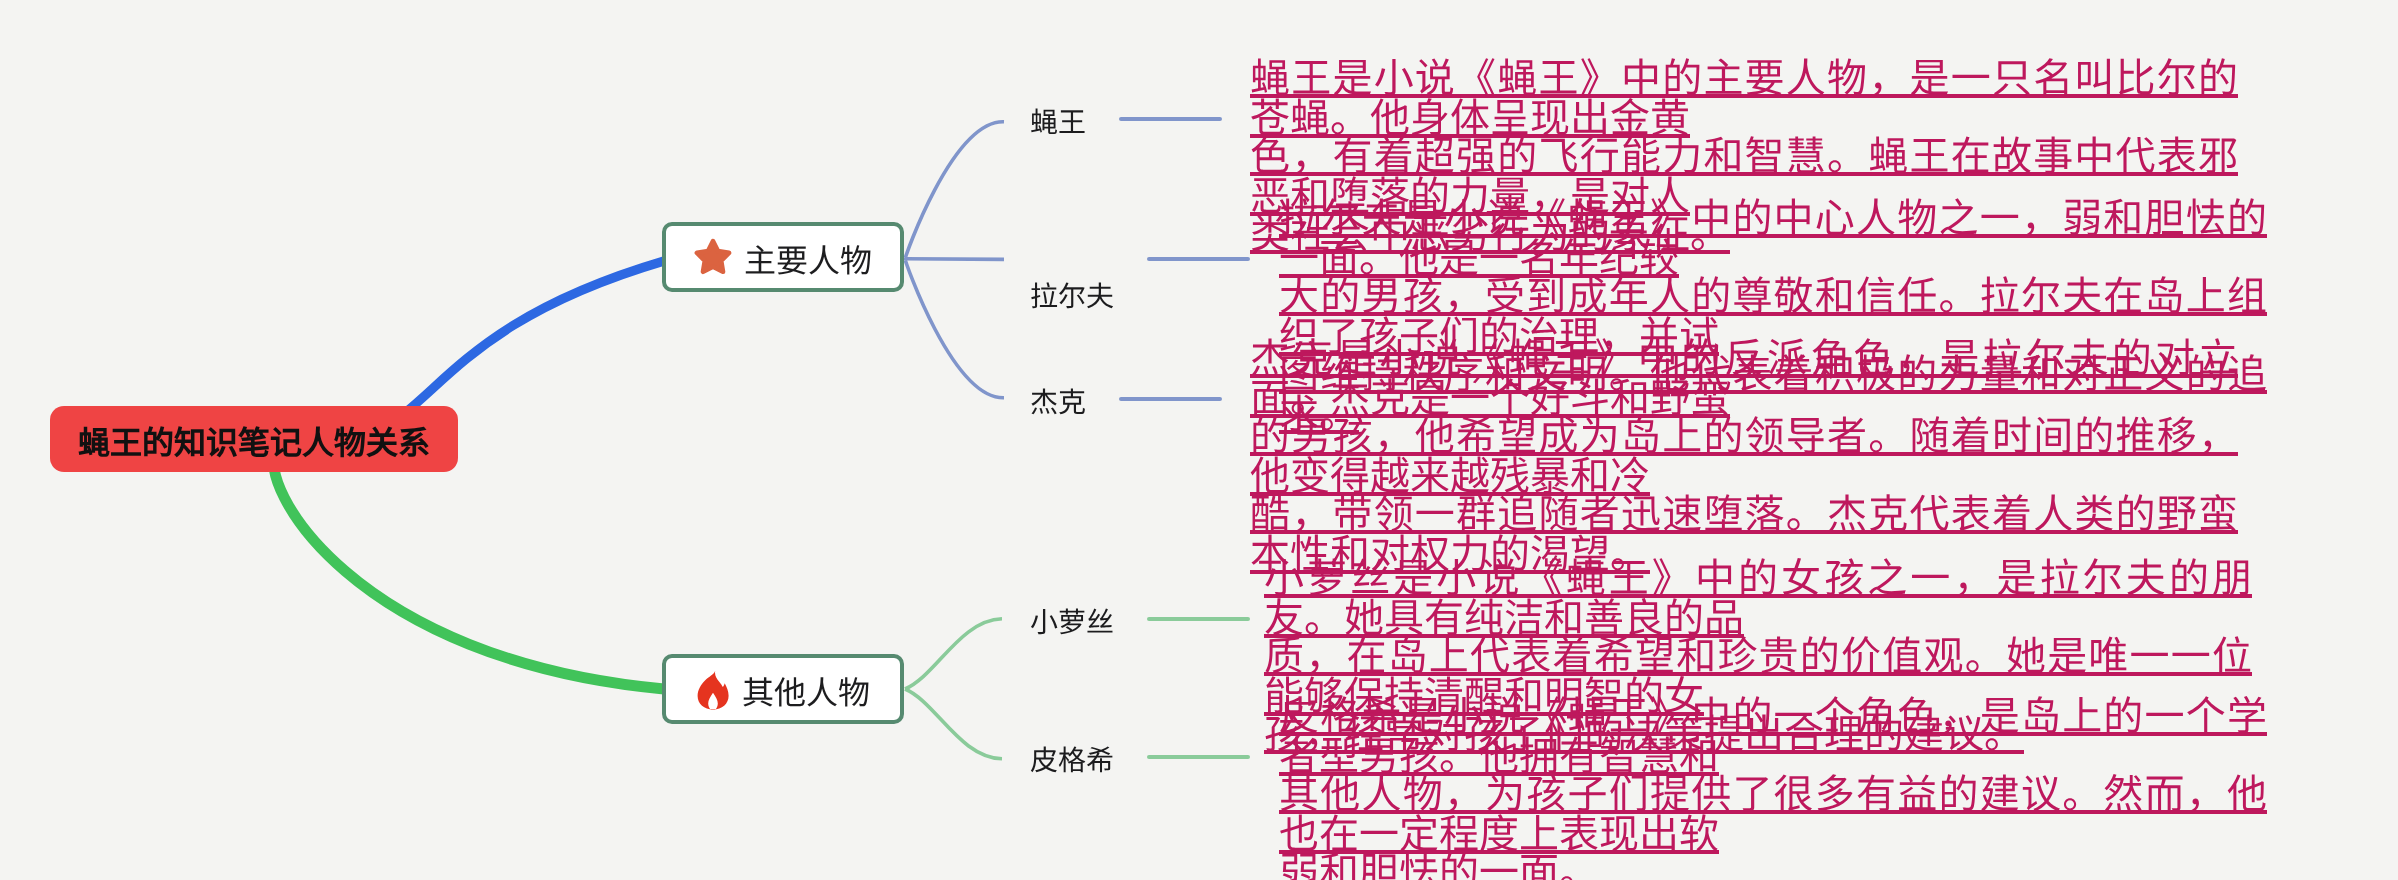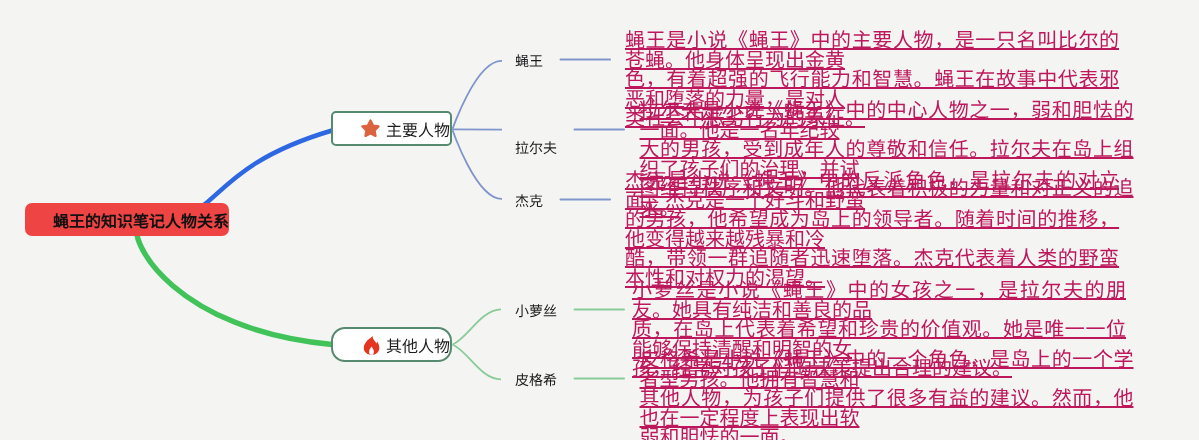--- a/index.html
+++ b/index.html
@@ -3,36 +3,36 @@
 <meta charset="utf-8">
 <style>
   html,body{margin:0;padding:0;}
   body{
     width:1199px;height:440px;position:relative;overflow:hidden;
     background:#f4f4f2;
     font-family:"Liberation Sans","DejaVu Sans",sans-serif;
   }
   #edges{position:absolute;left:0;top:0;width:1199px;height:440px;}
   .node{
-    position:absolute;box-sizing:border-box;display:flex;align-items:center;justify-content:flex-end;
+    position:absolute;box-sizing:border-box;display:flex;align-items:center;justify-content:center;
     white-space:nowrap;
   }
   .root-node{
     left:25px;top:203px;width:204px;height:33px;
     background:#ef4444;border-radius:7px;
     font-size:16px;font-weight:bold;color:#111111;
     letter-spacing:0;
   }
   .section-node{
     width:121px;height:35px;background:#ffffff;
     border:2px solid #568a70;border-radius:5px;
     font-size:16px;color:#1d1d1f;gap:6px;
   }
   #node-main{left:331px;top:111px;}
-  #node-others{left:331px;top:327px;border-radius:14px;}
+  #node-others{left:331px;top:327px;}
   .section-node .nicon{display:flex;align-items:center;flex:0 0 auto;}
   .child-label{
     position:absolute;left:515px;font-size:14px;line-height:20px;color:#1c1c1e;
     white-space:nowrap;
   }
   .desc{
     position:absolute;width:494px;font-size:20px;line-height:19.6px;color:#be185d;
     white-space:pre-line;text-align:justify;text-justify:inter-ideograph;text-decoration:underline;
   }
 </style>

